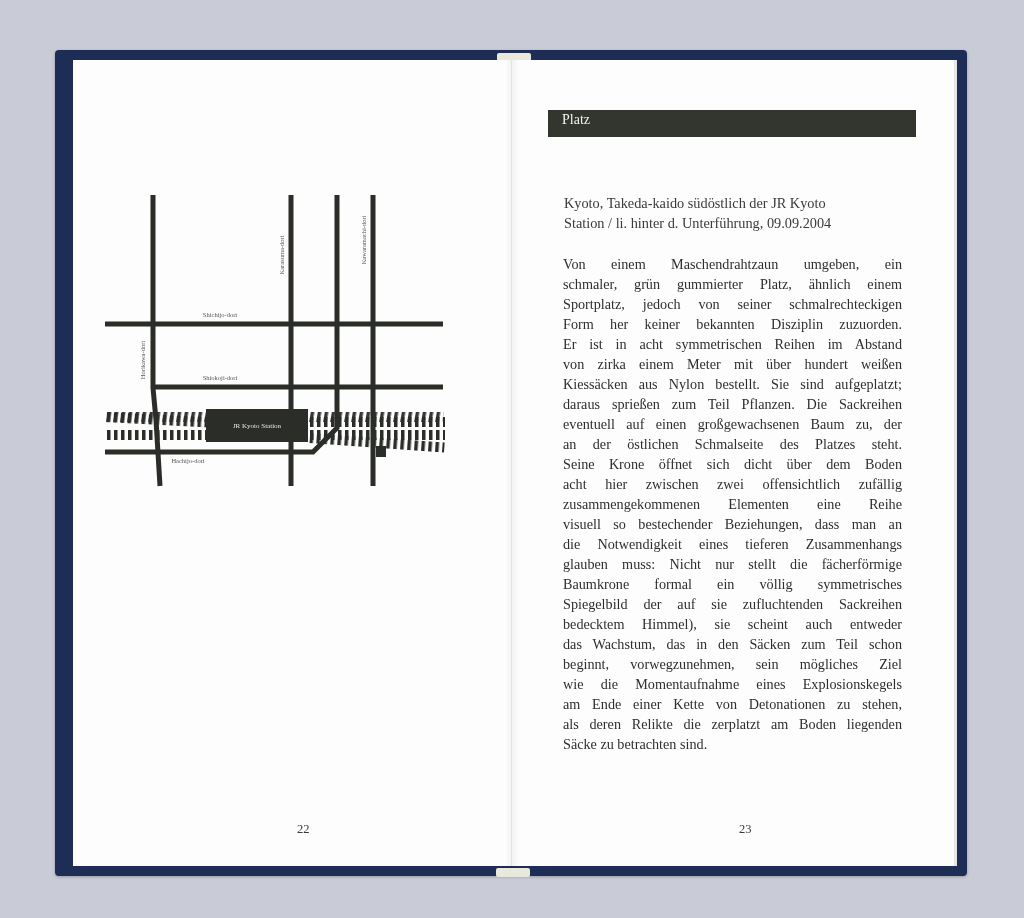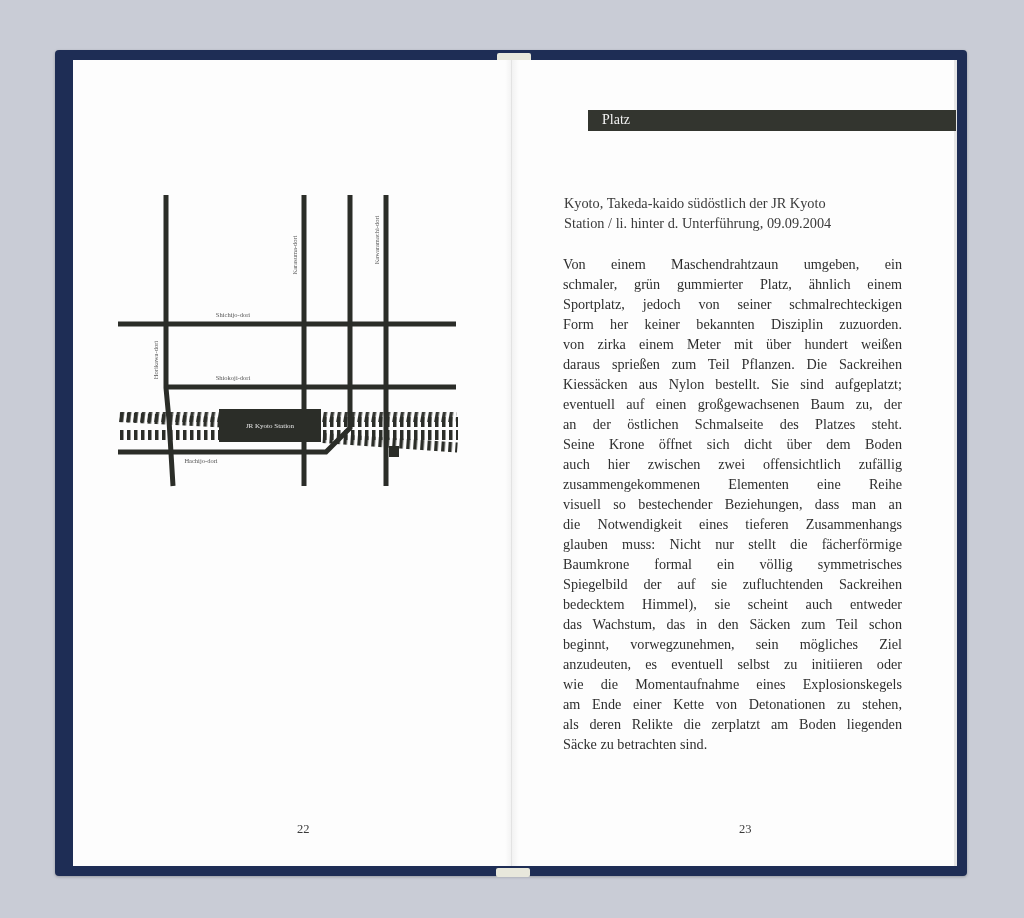--- a/index.html
+++ b/index.html
@@ -28,23 +28,22 @@
     position: absolute; width: 34px; height: 9px; background: #e8e8dc; border-radius: 2px;
   }
   .headband.top { left: 497px; top: 53px; }
   .headband.bottom { left: 496px; top: 868px; }
   .right-edge {
     position: absolute; left: 953px; top: 60px; width: 4px; height: 806px; background: #e6e6e6;
   }
 
   
   .section-bar {
-    position: absolute; left: 548px; top: 110px; width: 368px; height: 21px;
+    position: absolute; left: 548px; top: 110px; width: 368px; height: 27px;
     background: #33352f;
-    margin-left: 40px;
   }
   .section-bar span {
     position: absolute; left: 14px; top: 2px; color: #f2f2f2; font-size: 14px;
   }
   .subtitle {
     position: absolute; left: 564px; top: 193px; width: 340px;
     font-size: 14.3px; line-height: 20px; color: #3a3a3a;
   }
   .subtitle div { white-space: nowrap; }
   .body-text {
@@ -56,21 +55,21 @@
     height: 20px;
   }
   .body-text .line.last { text-align-last: left; }
   .page-number {
     position: absolute; font-size: 12.5px; color: #3a3a3a; margin-left: 16px;
   }
   .pn-left { left: 281px; top: 822px; }
   .pn-right { left: 723px; top: 822px; text-align: right; }
 
   
-  .map { position: absolute; left: 113px; top: 190px; width: 350px; height: 305px; }
+  .map { position: absolute; left: 100px; top: 190px; width: 350px; height: 305px; }
   .map svg { width: 350px; height: 305px; display: block; }
   .map-label {
     font-family: "Liberation Serif", serif; font-size: 6.5px; fill: #555;
   }
   .station-label {
     font-family: "Liberation Serif", serif; font-size: 7px; fill: #e8e8e8;
   }
 </style>
 </head>
 <body>
@@ -133,36 +132,36 @@
 <div class="subtitle">
   <div>Kyoto, Takeda-kaido südöstlich der JR Kyoto</div>
   <div>Station / li. hinter d. Unterführung, 09.09.2004</div>
 </div>
 
 <div class="body-text" id="body-text">
     <span class="line">Von einem Maschendrahtzaun umgeben, ein</span>
     <span class="line">schmaler, grün gummierter Platz, ähnlich einem</span>
     <span class="line">Sportplatz, jedoch von seiner schmalrechteckigen</span>
     <span class="line">Form her keiner bekannten Disziplin zuzuorden.</span>
+    <span class="line">Er ist in acht symmetrischen Reihen im Abstand</span>
     <span class="line">von zirka einem Meter mit über hundert weißen</span>
+    <span class="line">Kiessäcken aus Nylon bestellt. Sie sind aufgeplatzt;</span>
     <span class="line">daraus sprießen zum Teil Pflanzen. Die Sackreihen</span>
-    <span class="line">Kiessäcken aus Nylon bestellt. Sie sind aufgeplatzt;</span>
     <span class="line">eventuell auf einen großgewachsenen Baum zu, der</span>
     <span class="line">an der östlichen Schmalseite des Platzes steht.</span>
     <span class="line">Seine Krone öffnet sich dicht über dem Boden</span>
-    <span class="line">auch hier zwischen zwei offensichtlich zufällig</span>
+    <span class="line">acht hier zwischen zwei offensichtlich zufällig</span>
     <span class="line">zusammengekommenen Elementen eine Reihe</span>
     <span class="line">visuell so bestechender Beziehungen, dass man an</span>
     <span class="line">die Notwendigkeit eines tieferen Zusammenhangs</span>
     <span class="line">glauben muss: Nicht nur stellt die fächerförmige</span>
     <span class="line">Baumkrone formal ein völlig symmetrisches</span>
     <span class="line">Spiegelbild der auf sie zufluchtenden Sackreihen</span>
     <span class="line">bedecktem Himmel), sie scheint auch entweder</span>
     <span class="line">das Wachstum, das in den Säcken zum Teil schon</span>
     <span class="line">beginnt, vorwegzunehmen, sein mögliches Ziel</span>
-    <span class="line">anzudeuten, es eventuell selbst zu initiieren oder</span>
     <span class="line">wie die Momentaufnahme eines Explosionskegels</span>
     <span class="line">am Ende einer Kette von Detonationen zu stehen,</span>
     <span class="line">als deren Relikte die zerplatzt am Boden liegenden</span>
     <span class="line last">Säcke zu betrachten sind.</span>
   </div>
 
 <span class="page-number pn-right">23</span>
 
 </body></html>

